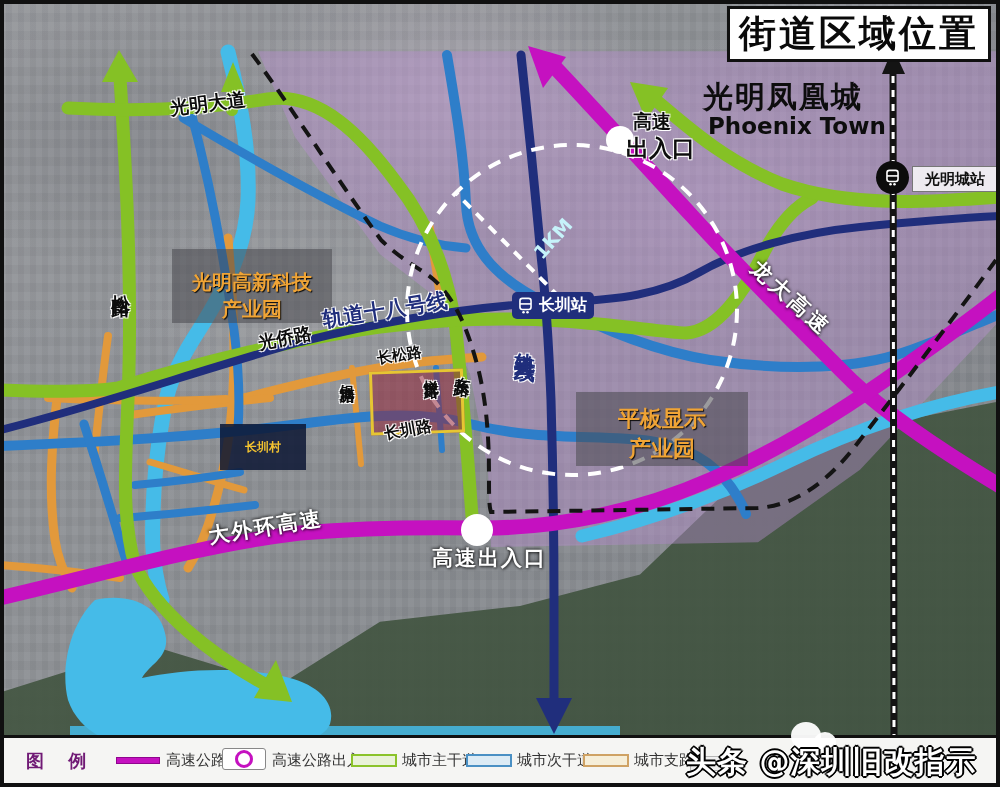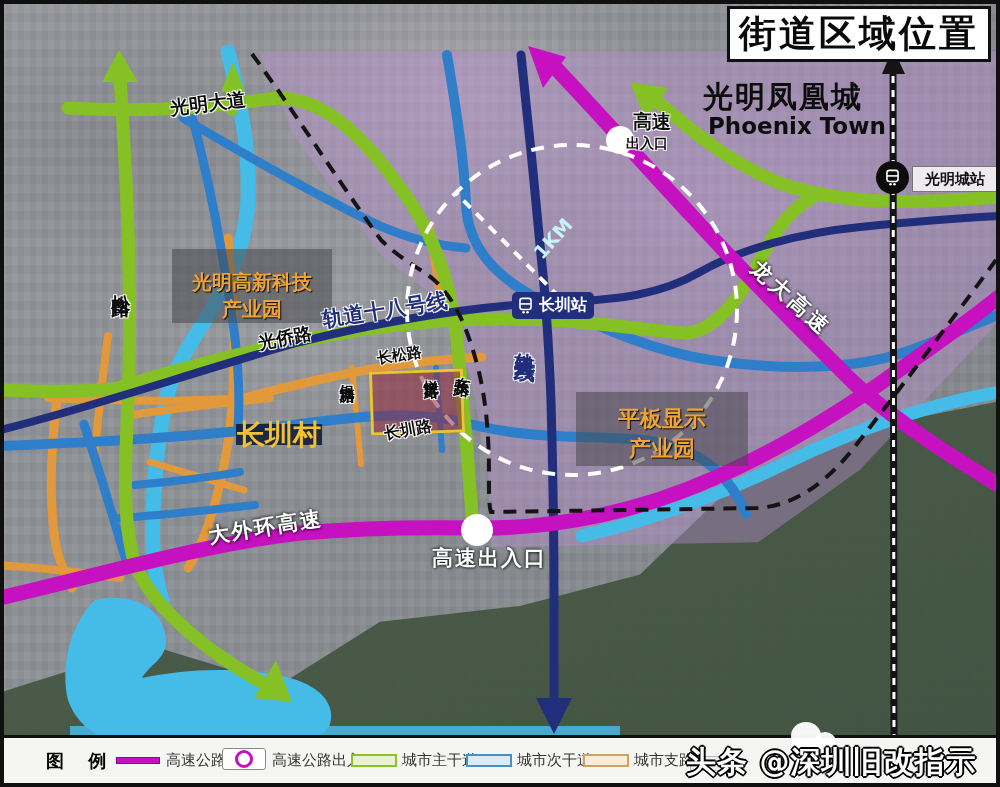--- a/index.html
+++ b/index.html
@@ -37,35 +37,35 @@
   .parkbox{position:absolute;background:rgba(72,72,78,.55);color:var(--park_label_yellow,#f0a435);
     font-weight:bold;text-align:center;text-shadow:1px 1px 1px rgba(0,0,0,.9);}
   .titlebox{position:absolute;left:727px;top:6px;width:264px;height:56px;background:#fff;
     border:3px solid #101010;display:flex;align-items:center;justify-content:center;
     font-size:37px;font-weight:bold;letter-spacing:3px;color:#0a0a0a;z-index:40;box-sizing:border-box;}
   .sitebox{position:absolute;left:370px;top:370px;width:94px;height:64px;
     background:var(--site_fill,rgba(148,38,58,.55));border:3px solid var(--site_border,#e6c632);
     transform:rotate(-2deg);box-sizing:border-box;z-index:12;}
   .sitetxt{position:absolute;left:369px;top:382px;width:100px;text-align:center;font-size:31px;
     font-weight:bold;color:#141414;z-index:13;letter-spacing:1px;}
-  .villagebar{position:absolute;left:236px;top:424px;width:86px;height:21px;background:rgba(12,22,52,.85);
-    color:var(--village_label_yellow,#f2c230);font-size:28px;font-weight:bold;display:flex;
+  .villagebar{position:absolute;left:220px;top:424px;width:86px;height:46px;background:rgba(12,22,52,.85);
+    color:var(--village_label_yellow,#f2c230);font-size:12px;font-weight:bold;display:flex;
     align-items:center;justify-content:center;z-index:12;}
   .station-pill{position:absolute;left:512px;top:292px;height:27px;display:flex;align-items:center;
     background:var(--metro_navy,#202e7c);border-radius:5px;padding:0 7px 0 4px;z-index:14;
     color:#fff;font-size:16px;font-weight:bold;gap:4px;}
   .gm-circle{position:absolute;left:876px;top:161px;width:33px;height:33px;border-radius:50%;
     background:#0c0c0c;display:flex;align-items:center;justify-content:center;z-index:14;}
   .gm-label{position:absolute;left:912px;top:166px;width:84px;height:24px;background:rgba(255,255,255,.82);
     border:1px solid #777;display:flex;align-items:center;justify-content:center;font-size:15px;
     font-weight:bold;color:#111;z-index:14;}
   
   .legend{position:absolute;left:4px;right:4px;top:735px;bottom:4px;background:#f5f5f3;
     border-top:3px solid #101010;z-index:30;}
-  .legend .t{position:absolute;left:42px;top:11px;font-size:18px;font-weight:bold;letter-spacing:9px;color:#000000;}
+  .legend .t{position:absolute;left:22px;top:11px;font-size:18px;font-weight:bold;letter-spacing:9px;color:#701a75;}
   .legend .lab{position:absolute;top:13px;font-size:15px;color:#333;}
   .sw{position:absolute;box-sizing:border-box;}
   .sw-line{top:19px;width:44px;height:7px;}
   .sw-hwy{background:var(--expressway_magenta,#c511c0);border:1px solid #90058e;}
   .sw-exit{top:10px;width:44px;height:22px;background:#fff;border:1.5px solid #888;border-radius:3px;
     display:flex;align-items:center;justify-content:center;}
   .sw-exit i{display:block;width:12px;height:12px;border-radius:50%;border:3px solid var(--expressway_magenta,#c511c0);}
   .sw-band{top:16px;width:46px;height:13px;}
   .sw-green{background:#e9f2d8;border:2px solid #8bc32a;}
   .sw-blue{background:#dcebf5;border:2px solid #4a90c4;}
@@ -170,21 +170,21 @@
   <div class="lbl halo vert" style="left:338px;top:372px;font-size:15px;z-index:15;">银塘路</div>
   <div class="lbl halo vert" style="left:422px;top:368px;font-size:15px;z-index:15;">悦群路</div>
   <div class="lbl halo vert" style="left:455px;top:364px;font-size:16px;transform:rotate(7deg);z-index:15;">东长路</div>
   <div class="lbl halo" style="left:384px;top:421px;font-size:16px;transform:rotate(-10deg);z-index:15;">长圳路</div>
   <div class="lbl halo navy vert" style="left:514px;top:336px;font-size:21px;transform:rotate(3deg);z-index:15;">轨道六号线</div>
   <div class="lbl white dsh" style="left:208px;top:515px;font-size:21px;transform:rotate(-9deg);z-index:15;letter-spacing:2px;">大外环高速</div>
   <div class="lbl white dsh" style="left:762px;top:256px;font-size:21px;transform:rotate(42deg);transform-origin:left top;z-index:15;letter-spacing:4px;">龙大高速</div>
   <div class="lbl" style="left:530px;top:228px;font-size:19px;transform:rotate(-48deg);color:#c6f3fa;z-index:15;">1KM</div>
 
   <div class="lbl halo" style="left:633px;top:111px;font-size:19px;z-index:15;">高速</div>
-  <div class="lbl halo" style="left:626px;top:135px;font-size:14px;z-index:15;">出入口</div>
+  <div class="lbl halo" style="left:626px;top:135px;font-size:23px;z-index:15;">出入口</div>
   <div class="lbl white dsh" style="left:432px;top:546px;font-size:21px;letter-spacing:2px;z-index:15;">高速出入口</div>
 
   <div class="parkbox" style="left:172px;top:249px;width:160px;height:54px;font-size:20px;padding-top:20px;z-index:12;">
     <div>光明高新科技</div>
     <div>产业园</div>
   </div>
   <div class="parkbox" style="left:576px;top:392px;width:172px;height:62px;font-size:22px;padding-top:12px;z-index:12;">
     <div>平板显示</div>
     <div>产业园</div>
   </div>

